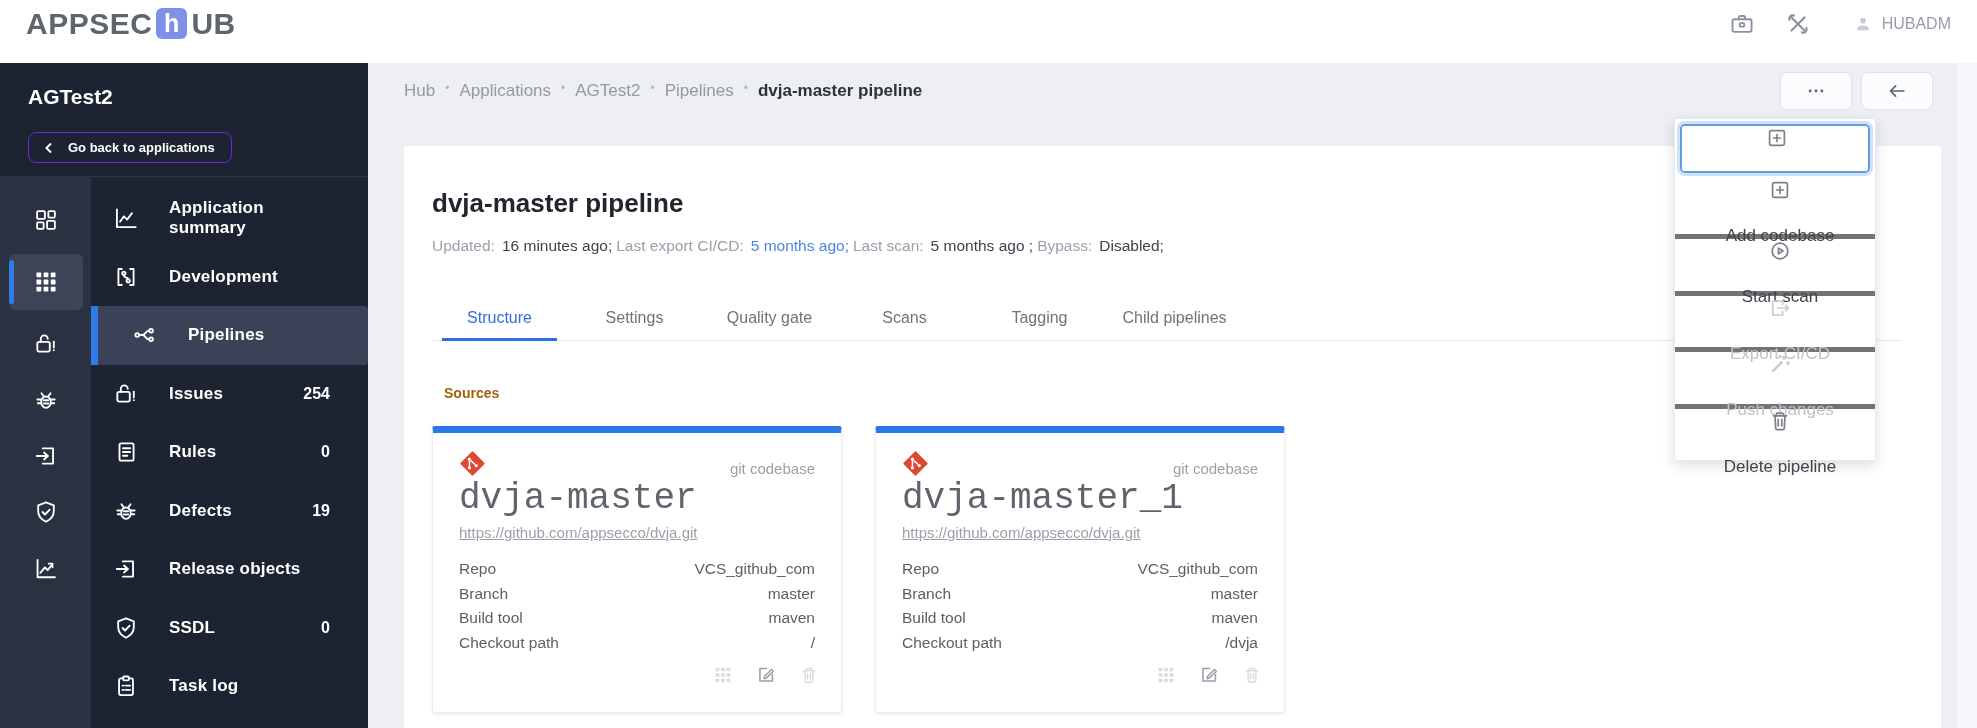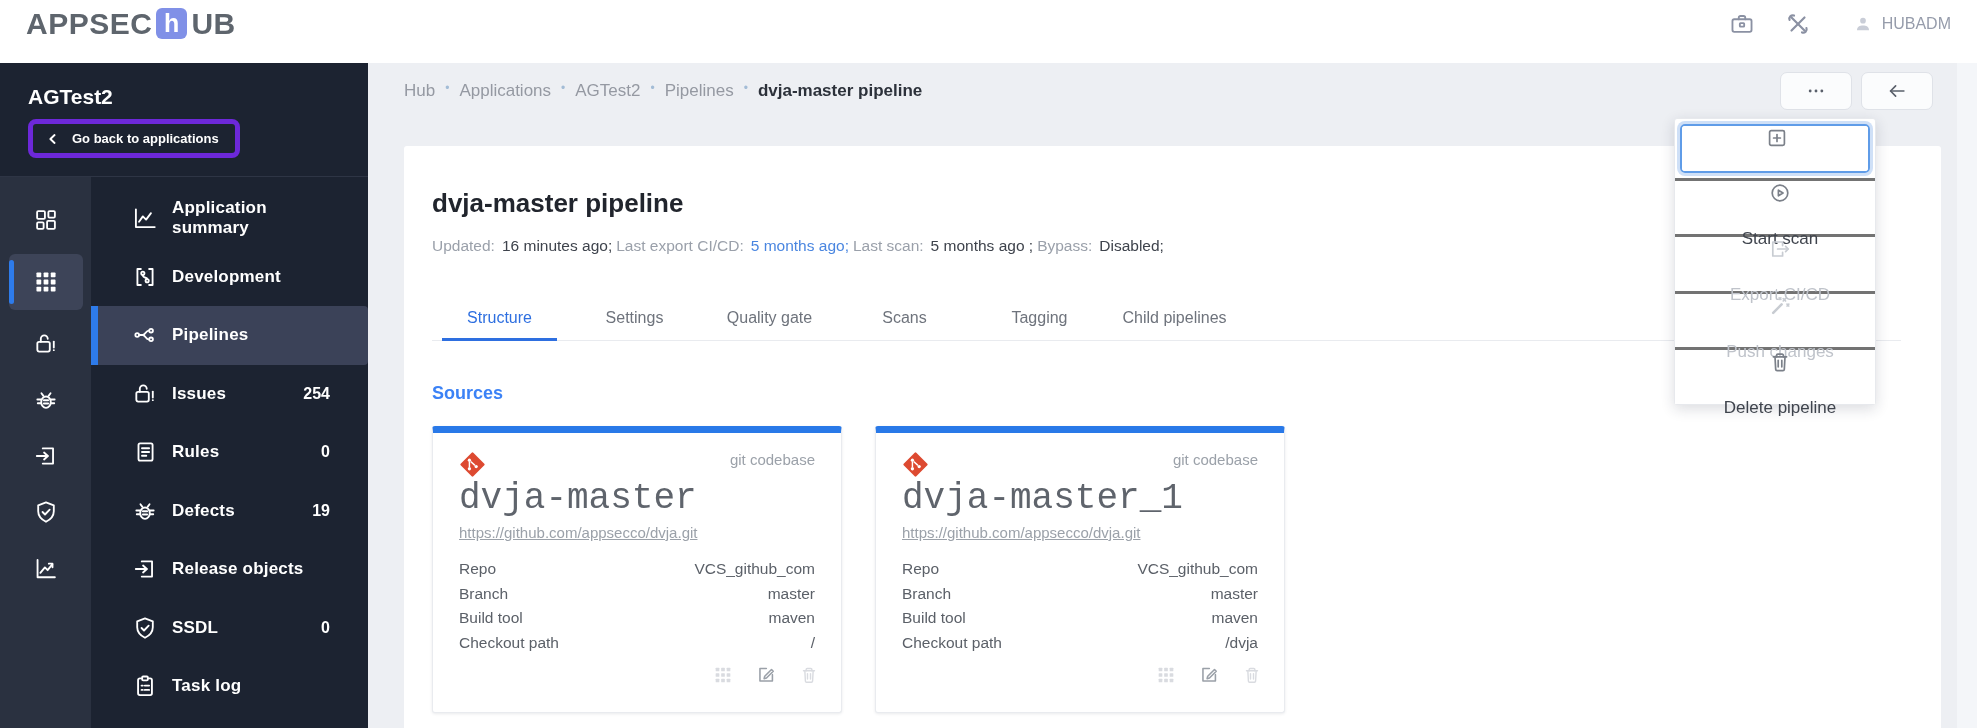--- a/index.html
+++ b/index.html
@@ -15,29 +15,29 @@
   .logo { display:flex; align-items:center; gap:2px; font-size:30px; font-weight:700; color:#5e656d; letter-spacing:.5px; }
   .logo-h { width:31px; height:31px; background:#8090e7; border-radius:6px; color:#fff; display:inline-flex; align-items:center; justify-content:center; font-size:25px; font-weight:700; margin:0 2px; }
   .header-right { display:flex; align-items:center; gap:30px; color:#8b91a3; }
   .user { display:flex; align-items:center; gap:9px; color:#969cab; font-size:16px; margin-left:12px; cursor:pointer; }
   .user .p-icon { color:#c9cdd7; }
 
   
   .sidebar { position:absolute; left:0; top:63px; width:368px; bottom:0; background:#1c2331; color:#fff; }
   .app-head { height:114px; padding:22px 28px 0; border-bottom:1px solid #2e3545; }
   .app-name { font-size:21px; font-weight:700; }
-  .back-btn { margin-top:10px; display:inline-flex; align-items:center; gap:12px; border:5px solid #6d28d9; border-radius:8px;
+  .back-btn { margin-top:23px; display:inline-flex; align-items:center; gap:12px; border:1px solid #6d28d9; border-radius:8px;
     padding:7px 16px 7px 13px; font-size:13px; font-weight:700; color:#fff; background:transparent; cursor:pointer; font-family:inherit; }
   .side-body { display:flex; height:calc(100% - 114px); }
   .rail { width:91px; background:#2a3140; padding-top:15px; display:flex; flex-direction:column; align-items:center; flex:none; }
   .rail-item { width:74px; height:56px; display:flex; align-items:center; justify-content:center; color:#fff; cursor:pointer; }
   .rail-item.active { background:#3d4458; border-radius:6px; margin:6px 0; position:relative; }
   .rail-item.active::before { content:""; position:absolute; left:0; top:6px; bottom:6px; width:5px; background:#2e7bea; border-radius:3px; }
   .menu { flex:1; padding-top:12px; }
-  .menu-item { height:58.5px; display:flex; align-items:center; gap:14px; padding:0 38px 0 41px; cursor:pointer; }
+  .menu-item { height:58.5px; display:flex; align-items:center; gap:30px; padding:0 38px 0 22px; cursor:pointer; }
   .menu-item.active { background:#3b4258; border-left:7px solid #2e7bea; padding-left:34px; border-radius:0 4px 4px 0; }
   .menu-icon { width:26px; flex:none; color:#fff; }
   .menu-label { font-size:17px; font-weight:700; flex:1; letter-spacing:.2px; }
   .menu-badge { font-size:16px; font-weight:700; }
 
   
   .main { position:absolute; left:368px; top:63px; right:0; bottom:0; background:#edeff3; }
   .scroll-strip { position:absolute; right:0; top:0; bottom:0; width:20px; background:#f4f6f9; }
   .crumb-bar { height:56px; display:flex; align-items:center; padding:0 44px 0 36px; position:relative; }
   .breadcrumb { display:flex; align-items:flex-start; gap:10px; font-size:17px; color:#9599a2; }
@@ -51,43 +51,43 @@
   .page-title { margin:0; font-size:26px; font-weight:700; color:#21252d; line-height:30px; }
   .meta { margin-top:18px; display:flex; gap:4px; font-size:15.5px; line-height:20px; }
   .meta-pair { display:flex; gap:7px; }
   .meta-label { color:#9aa0aa; }
   .meta-value { color:#3e434c; }
   .meta-link { color:#4a86e0; cursor:pointer; }
   .tabs { margin-top:52px; display:flex; border-bottom:1px solid #e9ebef; }
   .tab { width:135px; text-align:center; font-size:16px; color:#6e737c; padding-bottom:12px; line-height:20px; cursor:pointer; position:relative; }
   .tab.active { color:#2e6fe0; }
   .tab.active::after { content:""; position:absolute; left:10px; right:10px; bottom:-1px; height:3px; background:#2e6fe0; }
-  .section-title { margin:40px 0 0; font-size:18px; font-weight:700; color:#3b82f6; line-height:24px; }
+  .section-title { margin:40px 12px 0; font-size:14px; font-weight:700; color:#a16207; line-height:24px; }
 
   .cards { margin-top:21px; display:flex; gap:33px; }
   .card { width:410px; height:287px; background:#fff; border:1px solid #e9ebef; border-top:7px solid #2979e8;
     border-radius:3px; box-shadow:0 1px 3px rgba(40,50,70,.10); position:relative; padding:18px 26px; }
-  .card-head { display:flex; justify-content:space-between; align-items:flex-start; height:26px; }
+  .card-head { display:flex; justify-content:space-between; align-items:flex-end; height:26px; }
   .card-type { color:#9ba1a9; font-size:15px; }
   .card-title { margin-top:6px; font-size:36px; font-weight:400; color:#5f646c; line-height:32px;font-family:Liberation Mono, monospace; }
   .card-url { margin-top:8px; font-size:15px; color:#9ba1a9; text-decoration:underline; line-height:20px; display:inline-block; cursor:pointer; }
   .card-fields { margin-top:14px; }
   .field-row { display:flex; justify-content:space-between; font-size:15.5px; color:#5b6068; line-height:24.5px; }
   .card-actions { position:absolute; right:22px; bottom:26px; display:flex; gap:22px; align-items:center; }
   .icon-btn { color:#9aa0a8; cursor:pointer; }
   .icon-btn.faded { color:#d9dbe0; }
 
   
   .context-menu { position:absolute; left:1674px; top:118px; width:202px; background:#fff; border:1px solid #e7e9ed;
     border-radius:3px; box-shadow:0 4px 14px rgba(30,40,60,.16); z-index:20; }
   .cm-item { height:56.5px; display:flex; align-items:center; gap:24px; padding:0 12px 0 22px; font-size:17px; color:#3f444d; cursor:pointer; background:#fff;flex-direction:column; }
   .cm-item .cm-icon { color:#7b8089; flex:none; }
   .cm-item.disabled { color:#bfc3ca; cursor:default; }
   .cm-item.disabled .cm-icon { color:#c8ccd2; }
-  .cm-sep { border-top:3px solid #737373; }
+  .cm-sep { border-top:5px solid #737373; }
   .cm-focus { margin:5px; border:2px solid #5f9ce8; border-radius:5px; box-shadow:0 0 0 3px #cfe0f7; overflow:hidden; }
   .cm-focus .cm-item { height:44.5px; padding-left:15px; }
 </style>
 </head>
 <body>
 
 <header class="header">
   <div class="logo">
     <span>APPSEC</span>
     <span class="logo-h">h</span>
@@ -523,20 +523,30 @@
       <span class="cm-icon">
         <svg width="24" height="24" viewBox="0 0 24 24" fill="none" stroke="currentColor" stroke-width="1.7" stroke-linecap="round" stroke-linejoin="round">
           <rect x="4.6" y="4.6" width="14.8" height="14.8" rx="1.6"></rect>
             <path d="M12 8.6 V15.4"></path>
             <path d="M8.6 12 H15.4"></path>
         </svg>
       </span>
       <span>Add new element</span>
     </div>
   </div>
+  <div class="cm-item">
+    <span class="cm-icon">
+      <svg width="24" height="24" viewBox="0 0 24 24" fill="none" stroke="currentColor" stroke-width="1.7" stroke-linecap="round" stroke-linejoin="round">
+        <rect x="4.6" y="4.6" width="14.8" height="14.8" rx="1.6"></rect>
+          <path d="M12 8.6 V15.4"></path>
+          <path d="M8.6 12 H15.4"></path>
+      </svg>
+    </span>
+    <span>Add codebase</span>
+  </div>
   <div class="cm-item cm-sep">
     <span class="cm-icon">
       <svg width="24" height="24" viewBox="0 0 24 24" fill="none" stroke="currentColor" stroke-width="1.7" stroke-linecap="round" stroke-linejoin="round">
         <circle cx="12" cy="12" r="7.8"></circle>
           <path d="M10.4 9.2 L15 12 l-4.6 2.8 z"></path>
       </svg>
     </span>
     <span>Start scan</span>
   </div>
   <div class="cm-item cm-sep disabled">

